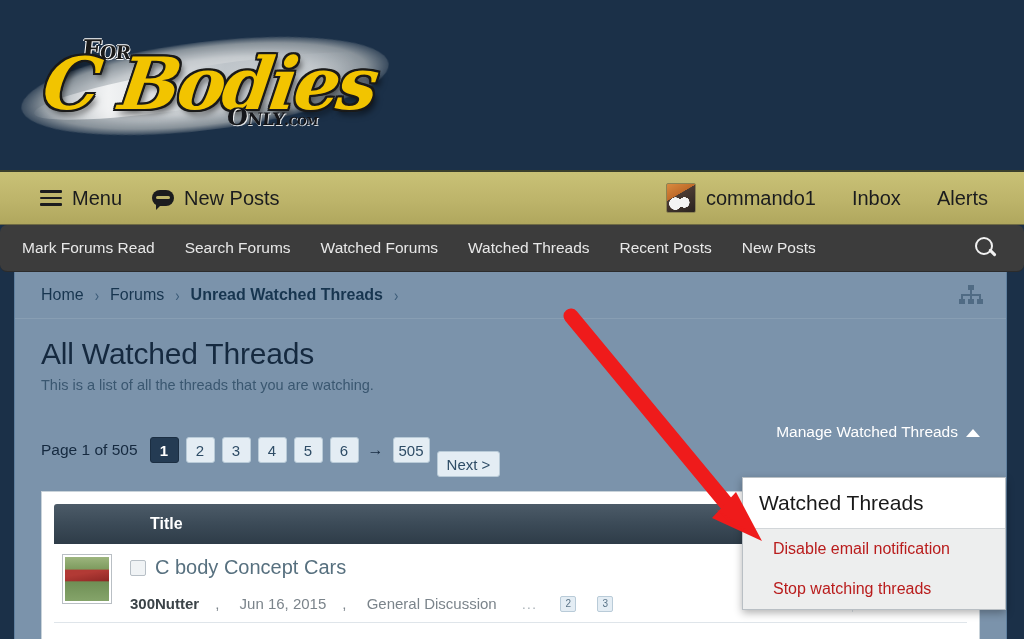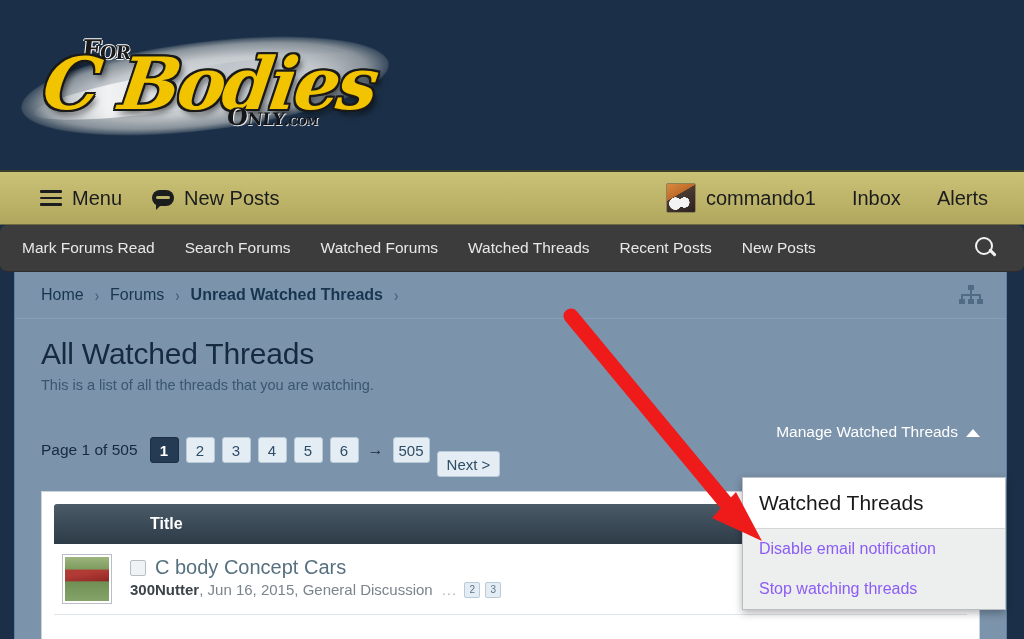--- a/index.html
+++ b/index.html
@@ -419,26 +419,26 @@
     cursor: pointer;
     flex: 0 0 auto;
   }
   .tlink {
     color: #57707f;
     font-size: 20px;
     text-decoration: none;
     cursor: pointer;
   }
   .tline2 {
-    margin-top: 2px;
+    margin-top: 16px;
     font-size: 15px;
     color: #7b848b;
     display: flex;
     align-items: center;
-    gap: 0;
+    gap: 16px;
   }
   .tauthor { color: #3b4348; font-weight: bold; }
   .tdots { color: #aeb6bc; margin: 0 7px 0 9px; letter-spacing: 1px; }
   .minipage {
     display: inline-flex;
     align-items: center;
     justify-content: center;
     width: 14px; height: 14px;
     font-size: 10px;
     color: #5a7488;
@@ -506,22 +506,23 @@
   .dropdown .dd-head {
     background: #ffffff;
     padding: 13px 16px;
     font-size: 21px;
     color: #191919;
     border-bottom: 1px solid #d2d6d9;
   }
   .dropdown .dd-item {
     padding: 11px 16px;
     font-size: 16px;
-    color: #8b5cf6;
-    cursor: pointer;
+    color: #b91c1c;
+    cursor: pointer;
+    margin-left: 14px;
   }
 
   
   .arrow-svg {
     position: absolute;
     left: 0; top: 0;
     width: 1024px; height: 639px;
     pointer-events: none;
     z-index: 60;
   }

